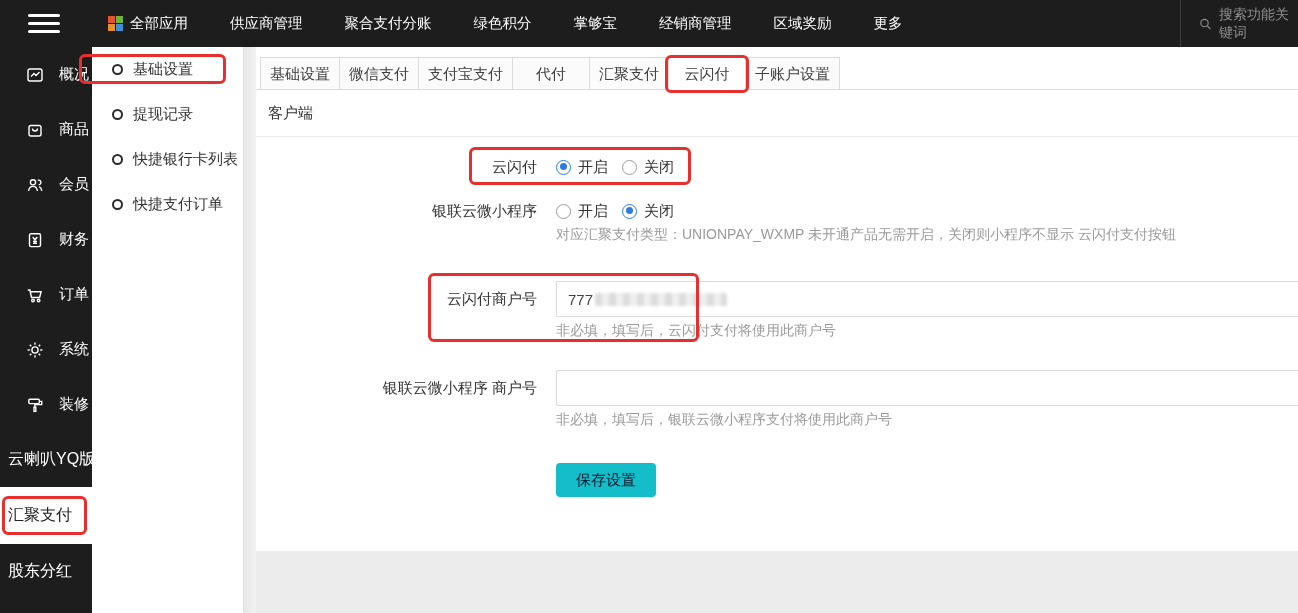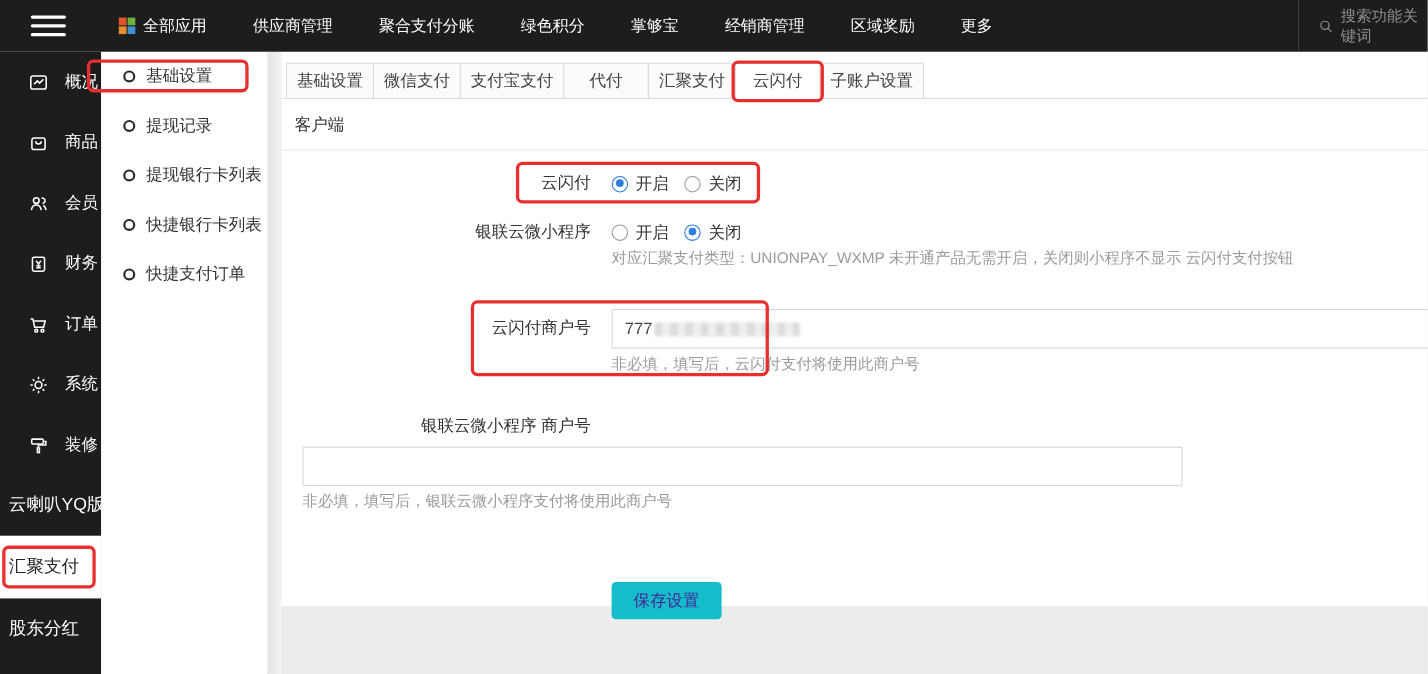--- a/index.html
+++ b/index.html
@@ -55,28 +55,28 @@
   .row-radio .flabel { line-height:20px; }
   .radios { display:flex; align-items:center; gap:14px; }
   .radio-opt { display:flex; align-items:center; gap:7px; font-size:15px; color:#333; cursor:pointer; }
   .radio { width:15px; height:15px; border-radius:50%; border:1.5px solid #9b9b9b; background:#fff; position:relative; flex:0 0 auto; }
   .radio.sel { border-color:#2e7ce0; }
   .radio.sel::after { content:""; position:absolute; left:2.8px; top:2.8px; width:7px; height:7px; border-radius:50%; background:#2e7ce0; }
   .help { font-size:14px; color:#9a9a9a; margin-top:5px; white-space:nowrap; }
   .row1 { margin-bottom:24px; }
   .row2 { margin-bottom:37px; }
   .row3 { margin-bottom:30px; }
-  .row4 { margin-bottom:64px;flex-direction:column; }
+  .row4 { margin-bottom:34px; }
   .row-input .flabel { line-height:36px; }
   .tinput { width:800px; height:36px; border:1px solid #d9d9d9; border-radius:1px; background:#fff;
     display:flex; align-items:center; padding:0 11px; font-size:15px; color:#444; }
   input.tinput { outline:none; font-family:inherit; }
   .redacted { display:inline-block; width:132px; height:13px; margin-left:2px; border-radius:2px;
     background:repeating-linear-gradient(90deg,#dcdcdc 0 7px,#efefef 7px 14px); filter:blur(1.6px); }
-  .save-btn { margin-left:300px; height:34px; padding:0 20px; background:#13bdca; color:#4c1d95;
+  .save-btn { margin-left:300px; height:34px; padding:0 20px; background:#13bdca; color:#0f172a;
     border:none; border-radius:4px; font-size:15px; cursor:pointer; font-family:inherit; }
 
   
   .ann { position:absolute; border:3px solid #e82f2f; border-radius:6px; pointer-events:none; z-index:6; }
   .ann-tab { left:-4px; right:-4px; top:-3px; bottom:-4px; }
   .ann-sub { left:-13px; right:17px; top:7px; bottom:8px; }
   .ann-side { left:2px; right:5px; top:9px; bottom:9px; }
   .ann-radio { left:213px; top:-10px; width:222px; height:38px; }
   .ann-merch { left:172px; top:-8px; width:271px; height:69px; }
 </style>
@@ -212,24 +212,20 @@
 
 <div class="submenu">
   <div class="sub-item">
     <span class="bullet"></span>
     <span>基础设置</span>
     <span class="ann ann-sub"></span>
   </div>
   <div class="sub-item">
     <span class="bullet"></span>
     <span>提现记录</span>
-  </div>
-  <div class="sub-item">
-    <span class="bullet"></span>
-    <span>提现银行卡列表</span>
   </div>
   <div class="sub-item">
     <span class="bullet"></span>
     <span>快捷银行卡列表</span>
   </div>
   <div class="sub-item">
     <span class="bullet"></span>
     <span>快捷支付订单</span>
   </div>
 </div>

